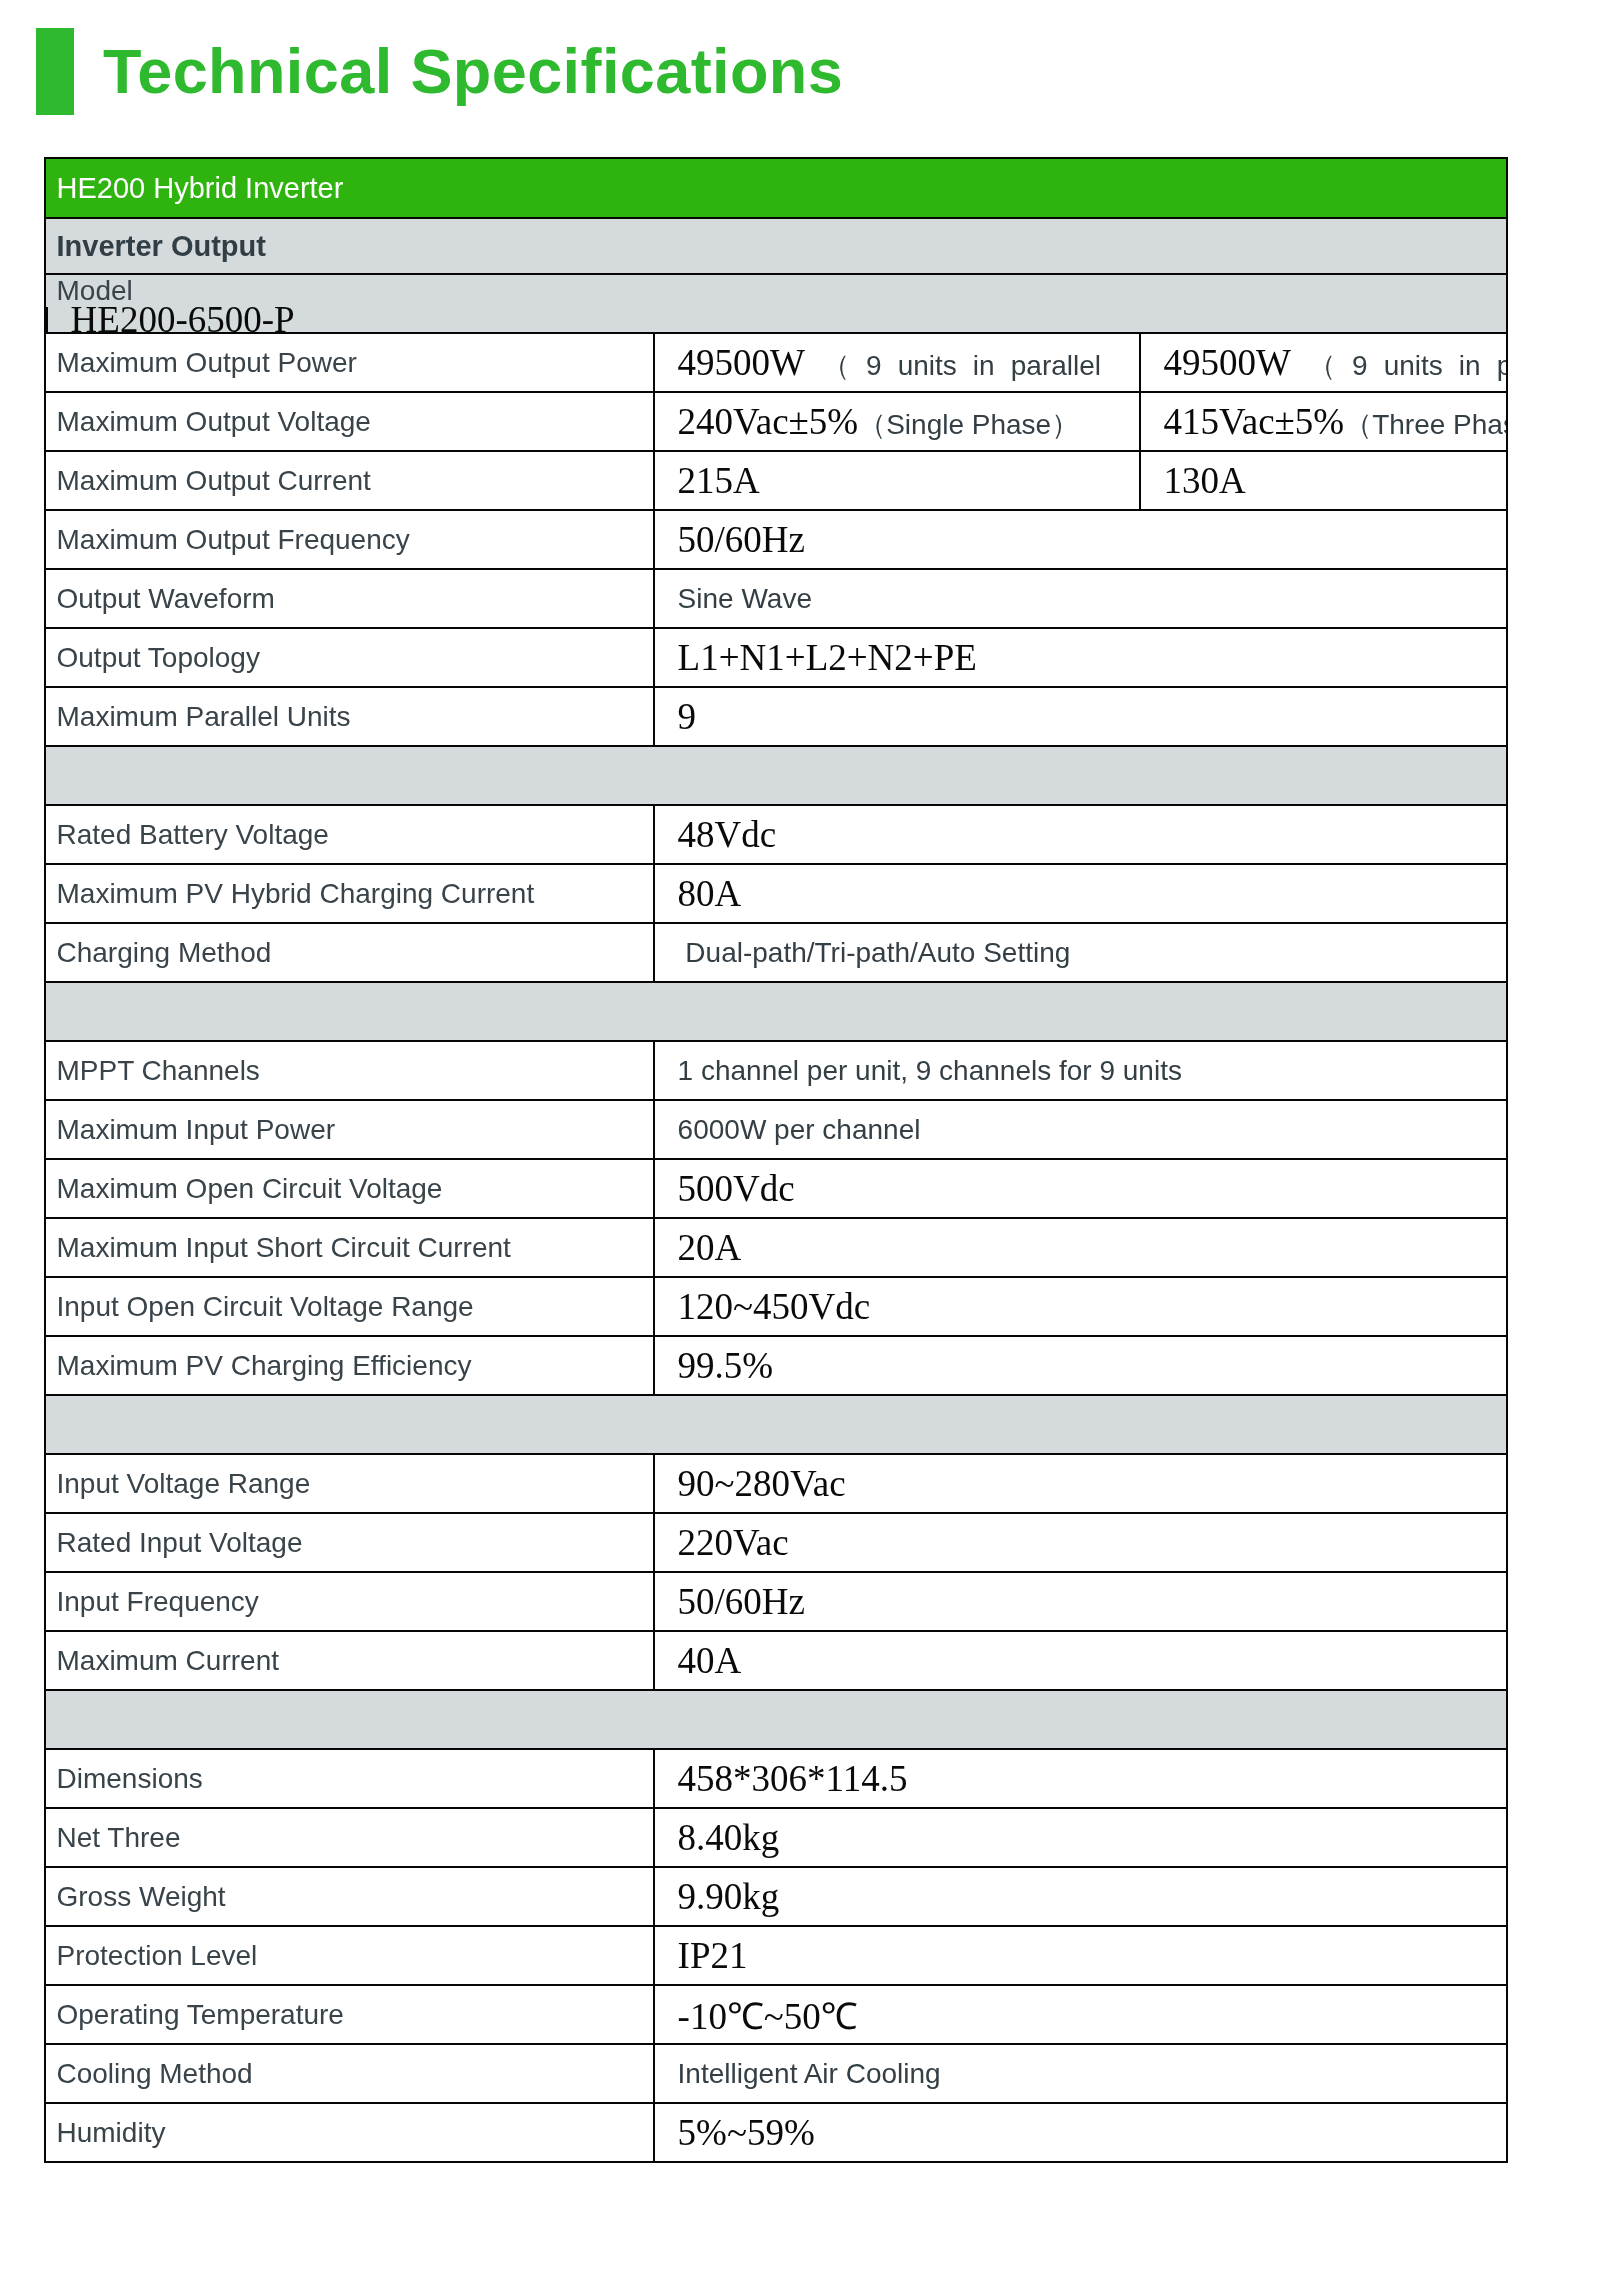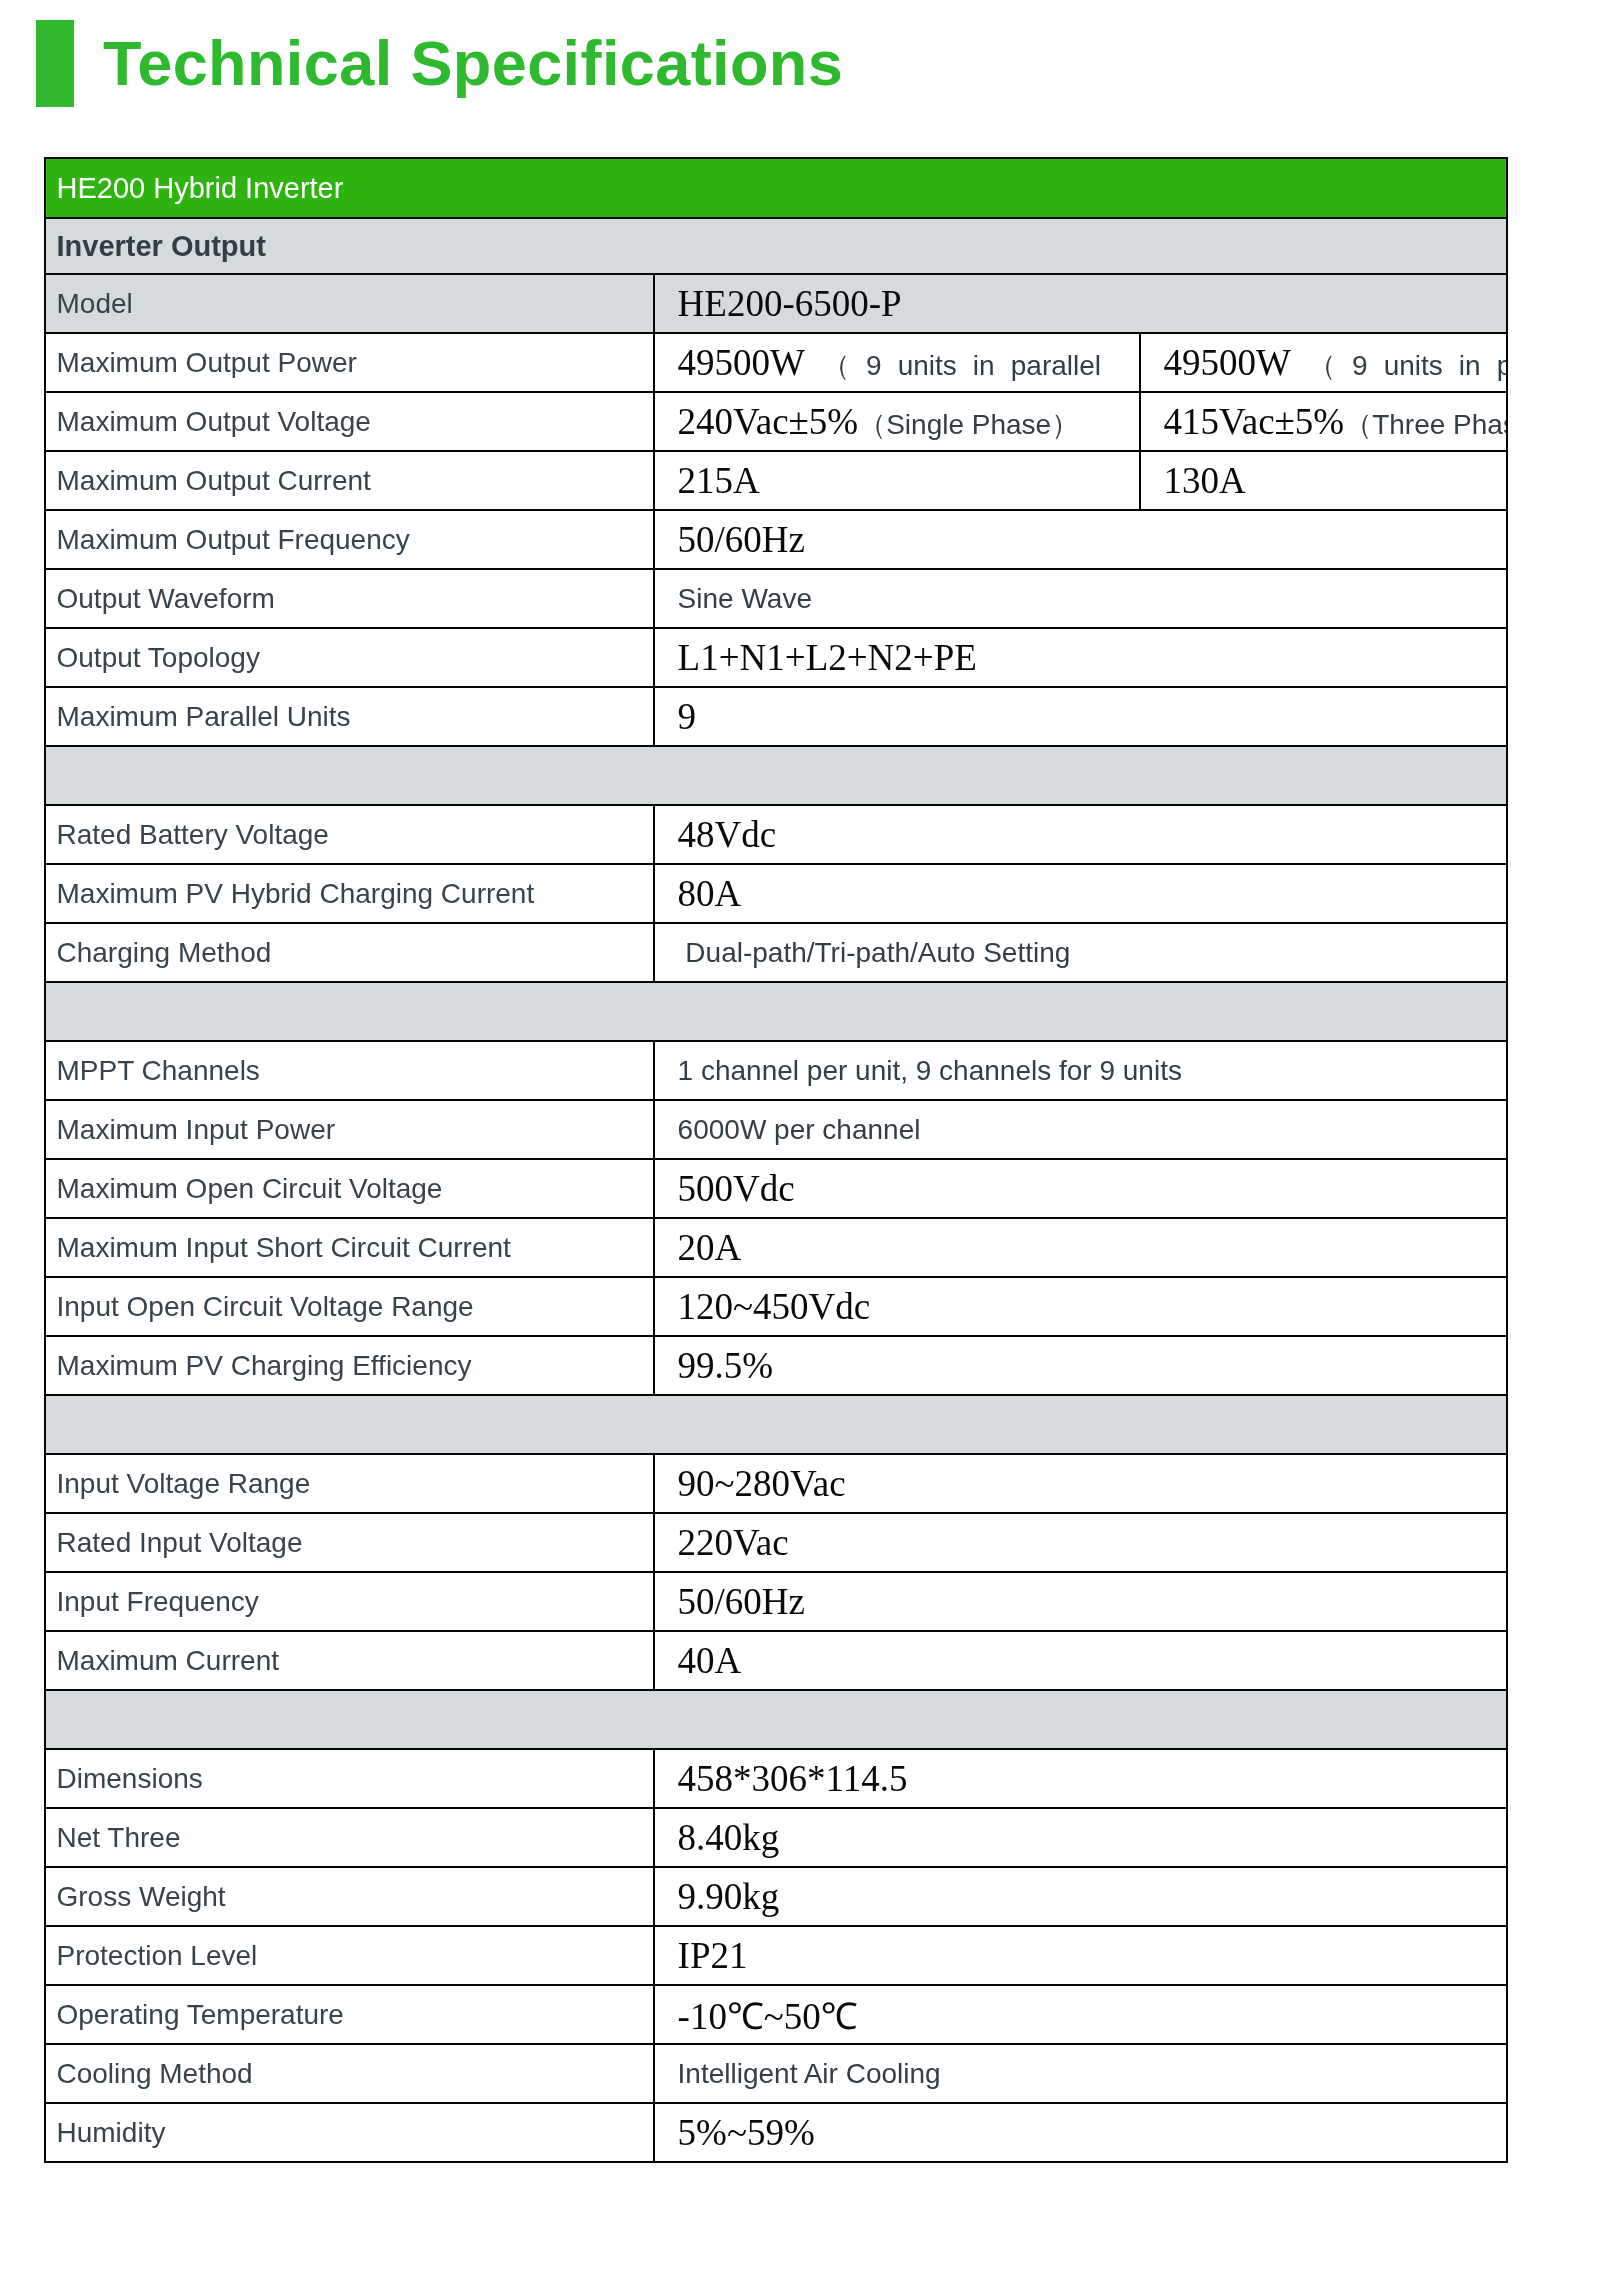--- a/index.html
+++ b/index.html
@@ -1,36 +1,36 @@
 <!DOCTYPE html>
 <html style="--accent: #2EB92E; --green: #2FB40F; --gray: #D5DBDC;font-size:12px"><head>
 <meta charset="utf-8">
 <style>
   html,body{margin:0;padding:0;background:#ffffff;}
   .page{
     position:relative;width:1622px;height:2273px;background:#ffffff;overflow:hidden;
     font-family:"Liberation Sans","DejaVu Sans",sans-serif;
   }
   
-  .title-block{position:absolute;left:36px;top:20px;display:flex;align-items:center;}
+  .title-block{position:absolute;left:36px;top:28px;display:flex;align-items:center;}
   .accent-bar{width:38px;height:87px;background:var(--accent,#2EB92E);}
   .page-title{margin:0 0 0 29px;font-size:63px;line-height:1;font-weight:700;color:var(--accent,#2EB92E);letter-spacing:0.4px;}
   
   .spec-table{
     position:absolute;left:44px;top:157px;width:1464px;box-sizing:border-box;
     border:2.3px solid #060606;background:#ffffff;
   }
   .row{display:flex;box-sizing:border-box;height:59px;background:#ffffff;align-items:stretch;}
   .row + .row{border-top:2.3px solid #060606;}
   .row.header-row{height:58px;background:var(--green,#2FB40F);align-items:center;padding-left:10.5px;}
   .header-title{color:#ffffff;font-size:29px;}
   .row.section-row{height:56px;background:var(--gray,#D5DBDC);align-items:center;padding-left:10.5px;font-weight:bold;}
   .section-title{color:#323E45;font-size:29px;}
   .row.spacer-row{background:var(--gray,#D5DBDC);}
-  .row.gray{background:var(--gray,#D5DBDC);}
+  .row.gray{background:var(--gray,#D5DBDC);flex-direction:column;}
   .cell{box-sizing:border-box;display:flex;align-items:center;overflow:hidden;}
   .label-cell{width:607px;flex:none;padding-left:10.5px;}
   .label-cell .cell-text{font-size:28px;color:#39434A;}
   .value-cell{border-left:2.3px solid #060606;padding-left:22.6px;flex:1;}
   .value-cell.v-a{width:486px;flex:none;}
   .value-cell.v-b{flex:1;}
   .cell-text{white-space:pre;}
   .seg-serif{font-family:Liberation Serif, serif;font-size:37px;color:#0A0A0A;}
   .seg-sans{font-family:"Liberation Sans","DejaVu Sans",sans-serif;font-size:28px;color:#333E45;}
   .justify .cell-text{word-spacing:8.3px;}

